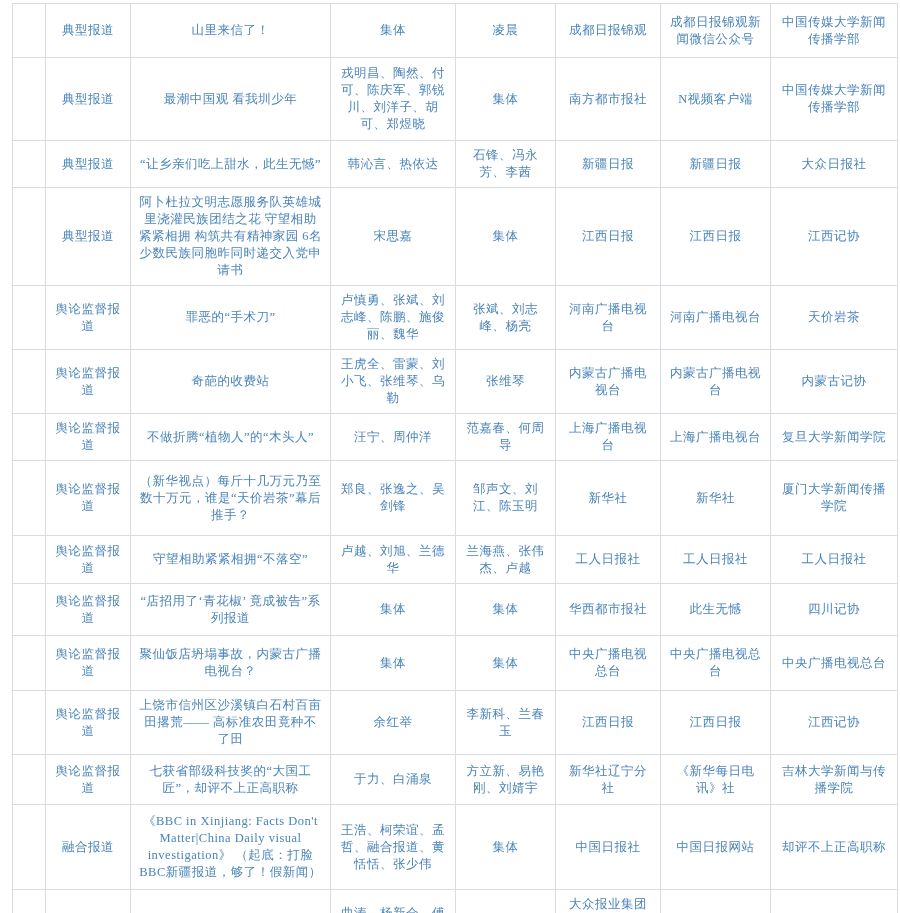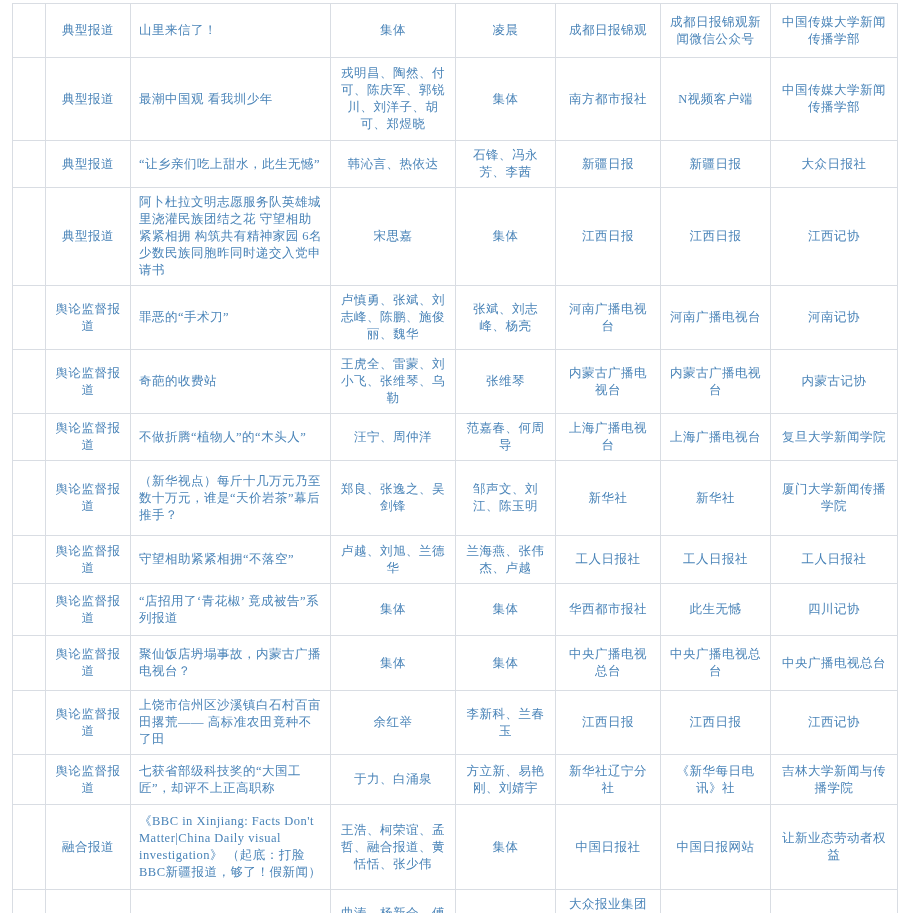--- a/index.html
+++ b/index.html
@@ -23,21 +23,21 @@
     color:#4a84b8;
     font-size:12.5px;
     line-height:17px;
     letter-spacing:0.5px;
     padding:6px 8px;
     vertical-align:middle;
     text-align:center;
     word-break:break-word;
     overflow:hidden;
   }
-  table.awards td.col-title{ text-align:left; }
+  table.awards td.col-title{ text-align:center; }
   table.awards td.col-index{ padding:0; }
   tr.r1{height:54px} tr.r2{height:83px} tr.r3{height:45px} tr.r4{height:92px}
   tr.r5{height:63px} tr.r6{height:48px} tr.r7{height:37px} tr.r8{height:75px}
   tr.r9{height:48px} tr.r10{height:52px} tr.r11{height:55px} tr.r12{height:55px}
   tr.r13{height:50px} tr.r14{height:85px} tr.r15{height:45px}
 </style>
 </head>
 <body>
 
 <div class="page">
@@ -94,21 +94,21 @@
           <td class="col-recommender">江西记协</td>
         </tr>
         <tr class="r5">
           <td class="col-index"></td>
           <td class="col-category">舆论监督报道</td>
           <td class="col-title">罪恶的“手术刀”</td>
           <td class="col-authors">卢慎勇、张斌、刘志峰、陈鹏、施俊丽、魏华</td>
           <td class="col-editors">张斌、刘志峰、杨亮</td>
           <td class="col-publisher">河南广播电视台</td>
           <td class="col-platform">河南广播电视台</td>
-          <td class="col-recommender">河南记协</td>
+          <td class="col-recommender">天价岩茶</td>
         </tr>
         <tr class="r6">
           <td class="col-index"></td>
           <td class="col-category">舆论监督报道</td>
           <td class="col-title">奇葩的收费站</td>
           <td class="col-authors">王虎全、雷蒙、刘小飞、张维琴、乌勒</td>
           <td class="col-editors">张维琴</td>
           <td class="col-publisher">内蒙古广播电视台</td>
           <td class="col-platform">内蒙古广播电视台</td>
           <td class="col-recommender">内蒙古记协</td>
@@ -184,21 +184,21 @@
           <td class="col-recommender">吉林大学新闻与传播学院</td>
         </tr>
         <tr class="r14">
           <td class="col-index"></td>
           <td class="col-category">融合报道</td>
           <td class="col-title">《BBC in Xinjiang: Facts Don't Matter|China Daily visual investigation》 （起底：打脸BBC新疆报道，够了！假新闻）</td>
           <td class="col-authors">王浩、柯荣谊、孟哲、融合报道、黄恬恬、张少伟</td>
           <td class="col-editors">集体</td>
           <td class="col-publisher">中国日报社</td>
           <td class="col-platform">中国日报网站</td>
-          <td class="col-recommender">让新业态劳动者权益</td>
+          <td class="col-recommender">却评不上正高职称</td>
         </tr>
         <tr class="r15">
           <td class="col-index"></td>
           <td class="col-category">融合报道</td>
           <td class="col-title">《有“棚”自远方来》</td>
           <td class="col-authors">曲涛、杨新会、傅群堂</td>
           <td class="col-editors">集体</td>
           <td class="col-publisher">大众报业集团（大众日报社）</td>
           <td class="col-platform">大众日报客户端</td>
           <td class="col-recommender">新媒体专业委员会</td>

